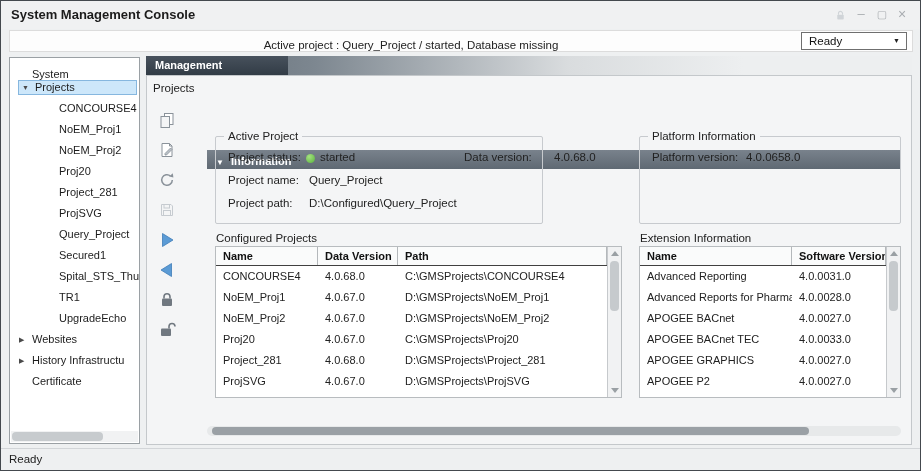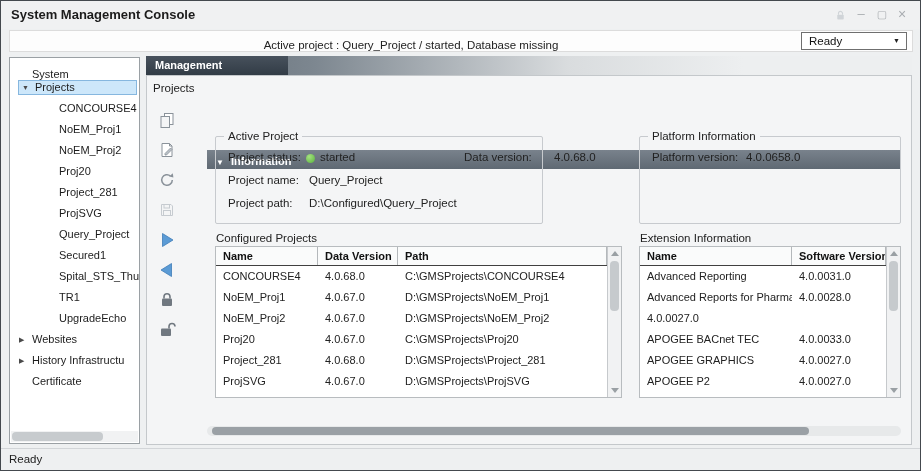--- a/index.html
+++ b/index.html
@@ -285,20 +285,21 @@
           </div>
           <div class="tr">
             <div class="td t2c1">Advanced Reporting</div>
             <div class="td t2c2">4.0.0031.0</div>
           </div>
           <div class="tr">
             <div class="td t2c1">Advanced Reports for Pharma</div>
             <div class="td t2c2">4.0.0028.0</div>
           </div>
           <div class="tr">
+            <div class="td t2c1">APOGEE BACnet</div>
             <div class="td t2c2">4.0.0027.0</div>
           </div>
           <div class="tr">
             <div class="td t2c1">APOGEE BACnet TEC</div>
             <div class="td t2c2">4.0.0033.0</div>
           </div>
           <div class="tr">
             <div class="td t2c1">APOGEE GRAPHICS</div>
             <div class="td t2c2">4.0.0027.0</div>
           </div>

